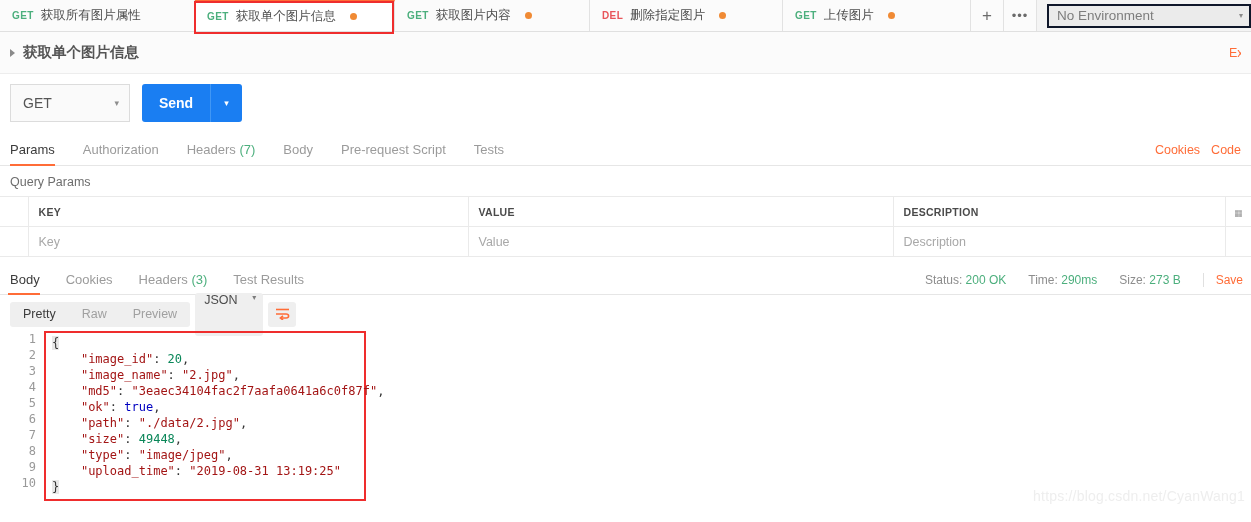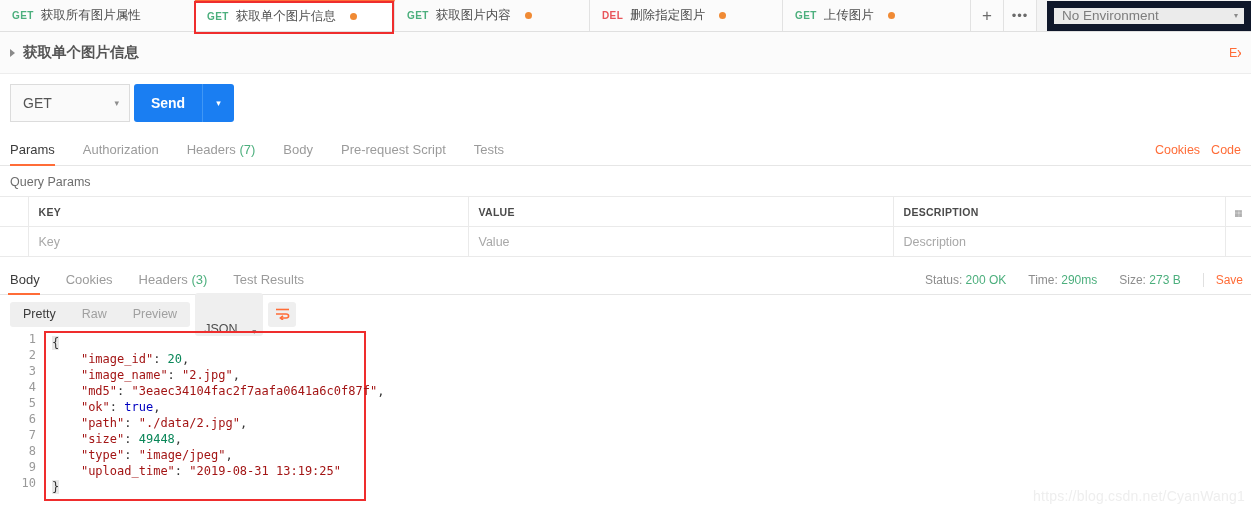--- a/index.html
+++ b/index.html
@@ -72,21 +72,21 @@
   .env-wrap {
     flex: 1;
     display: flex; align-items: center;
     background: #f4f4f4;
     padding-left: 10px;
   }
   .env-select {
     flex: 1;
     height: 24px;
     background: #ebebeb;
-    border: 7px solid #0f172a;
+    border: 2px solid #0f172a;
     display: flex; align-items: center;
     padding: 8px 8px;
     color: #7d7d7d;
     font-size: 13.5px;
     position: relative;
   }
   .env-select .caret { position: absolute; right: 6px; font-size: 8px; color:#8a8a8a;}
 
   
   .req-title-row {
@@ -145,21 +145,21 @@
     padding: 0 10px;
     min-width: 0;
   }
   .url-text {
     color: #555;
     font-size: 13.5px;
     border: 2px solid #ef2d2d;
     padding: 3px 6px;
     line-height: 1;
   }
-  .send-group { display: flex; margin-left: 4px; flex: none; }
+  .send-group { display: flex; margin-left: 12px; flex: none; }
   .send-btn {
     width: 68px; height: 38px;
     background: #1a7ef2;
     color: #fff;
     font-weight: bold;
     font-size: 14px;
     display: flex; align-items: center; justify-content: center;
     border-radius: 3px 0 0 3px;
   }
   .send-caret {
@@ -277,21 +277,21 @@
     padding: 0 13px;
     font-size: 12.5px;
     color: #a0a0a0;
     line-height: 25px;
   }
   .seg span.active { color: #3b3b3b; }
   .fmt-select {
     background: #efefef;
     height: 43px; width: 68px;
     border-radius: 3px;
-    display: flex; align-items: flex-end;
+    display: flex; align-items: flex-start;
     padding: 0 9px;
     font-size: 12.5px;
     color: #4d4d4d;
     position: relative;
   }
   .fmt-select .caret { position: absolute; right: 7px; font-size: 8px; color:#7d7d7d;}
   .wrap-btn {
     background: #efefef;
     height: 25px; width: 28px;
     border-radius: 3px;

